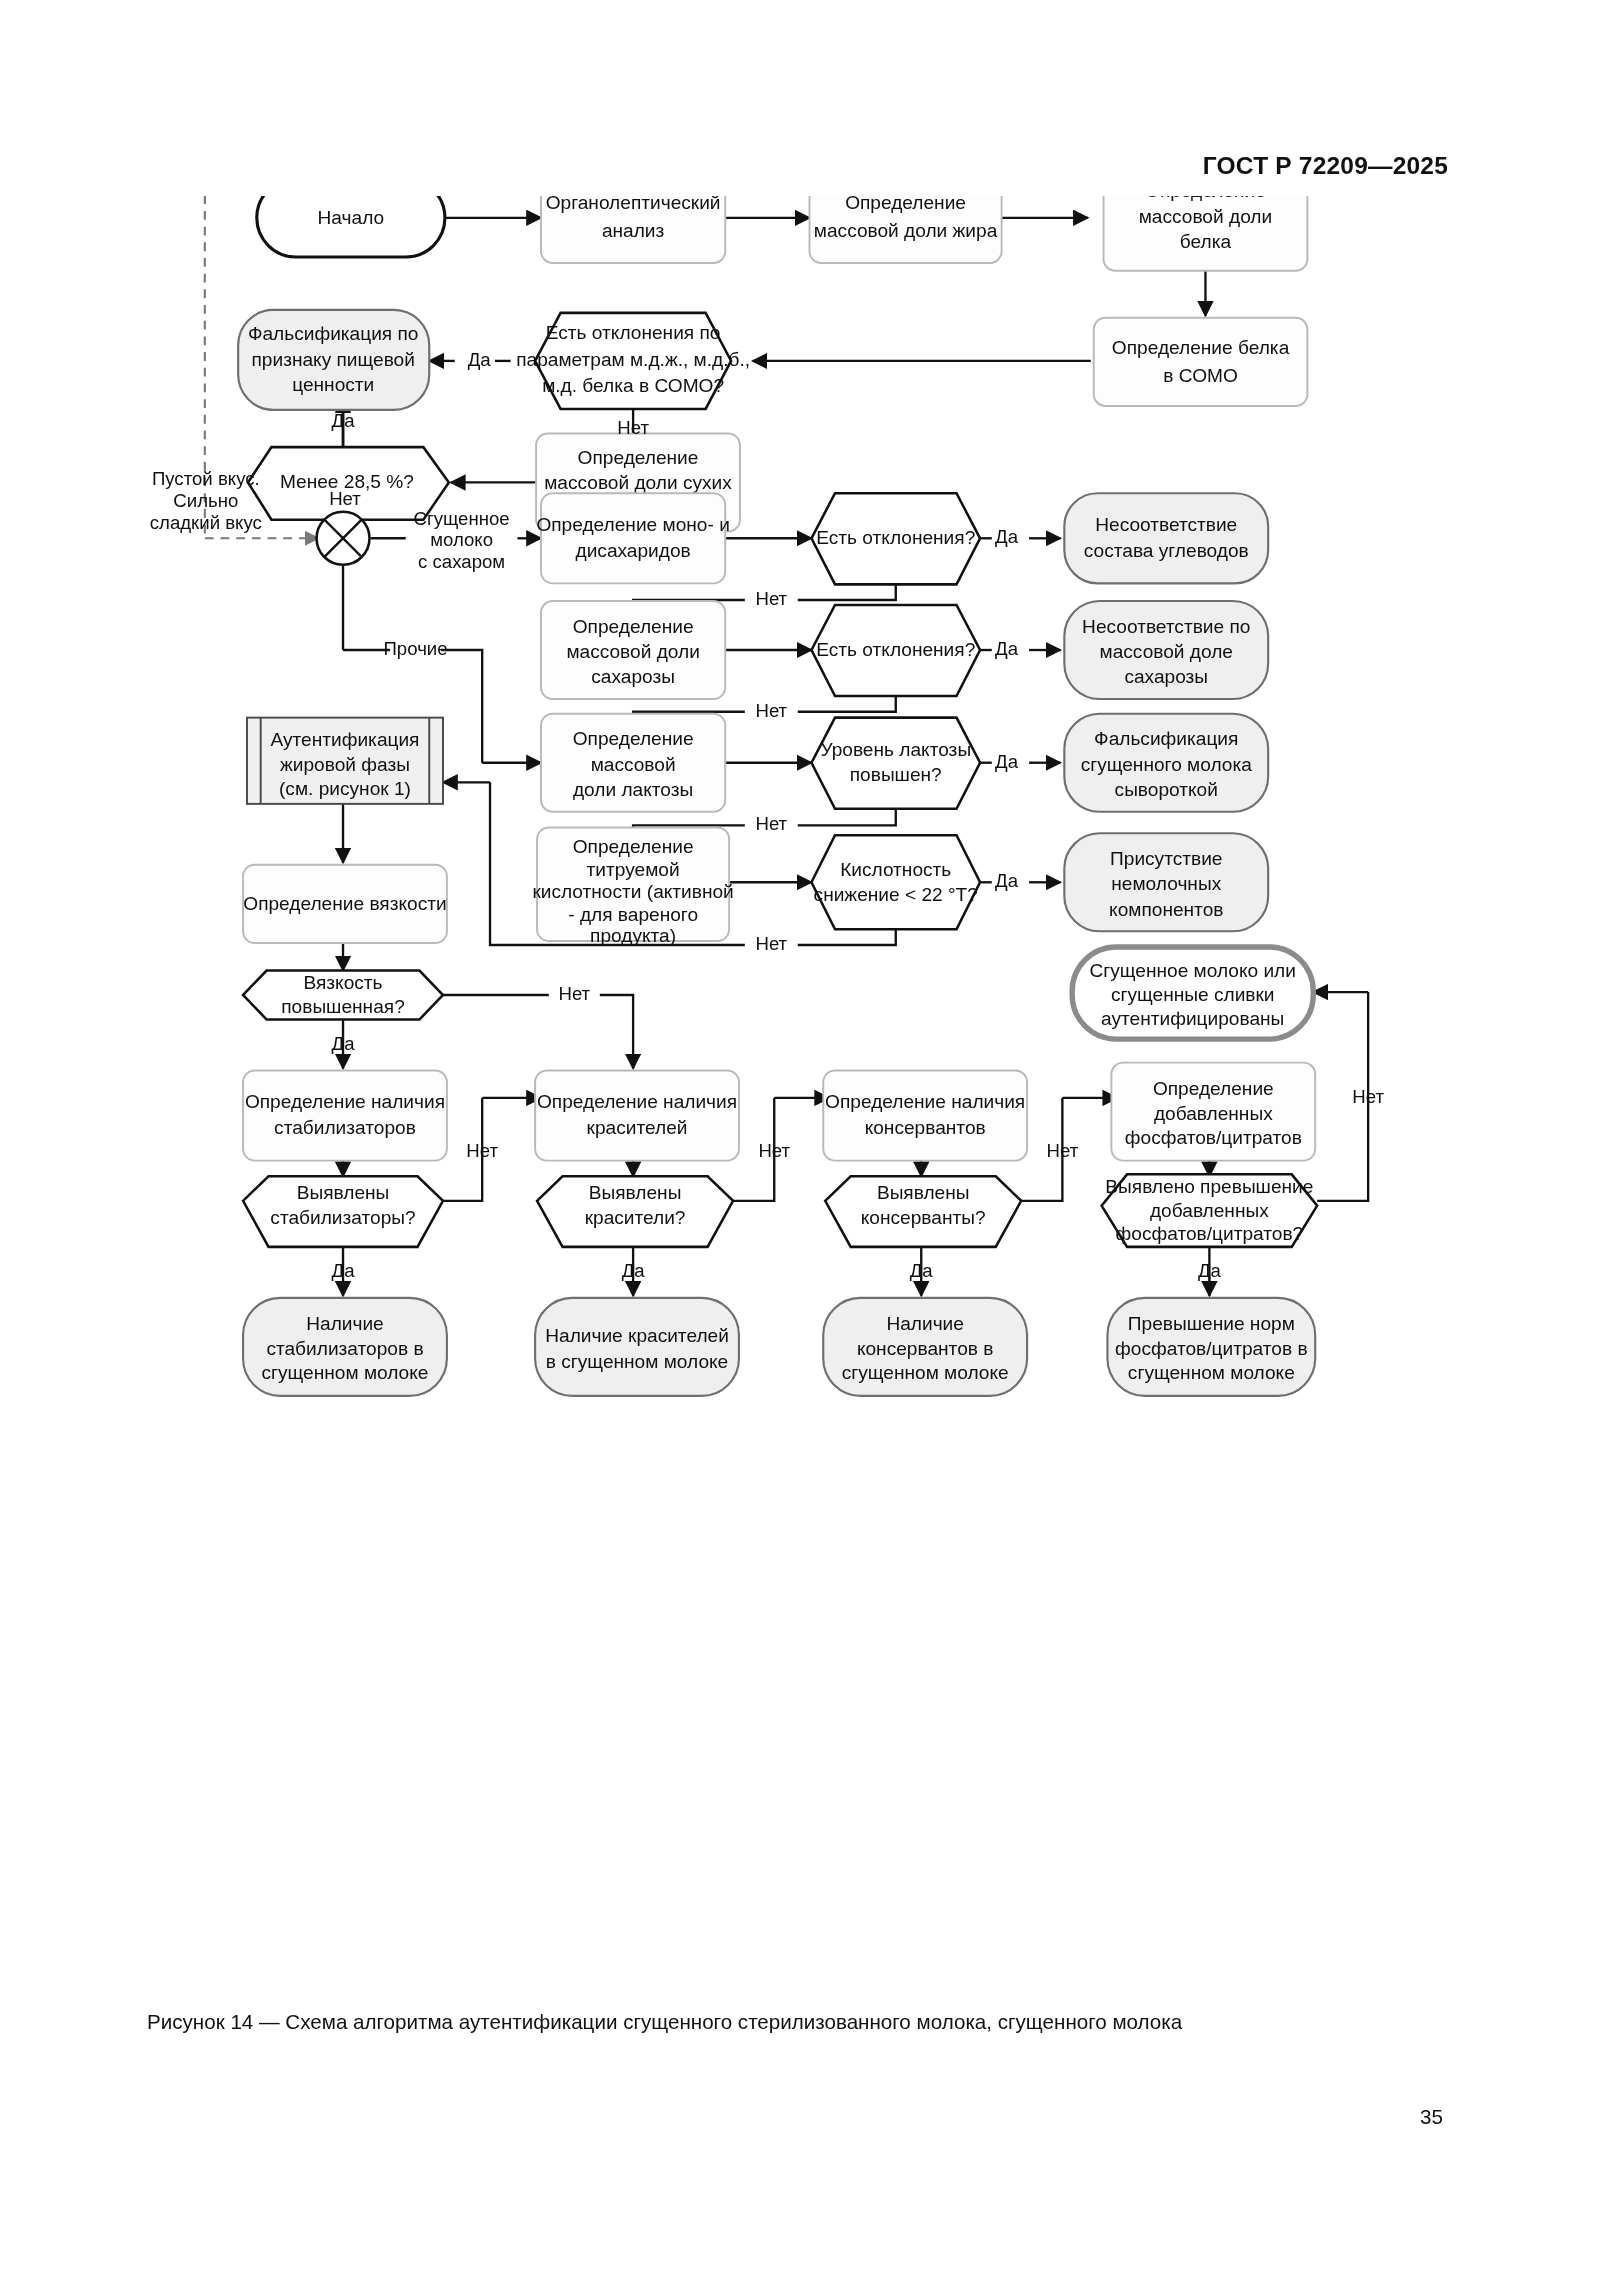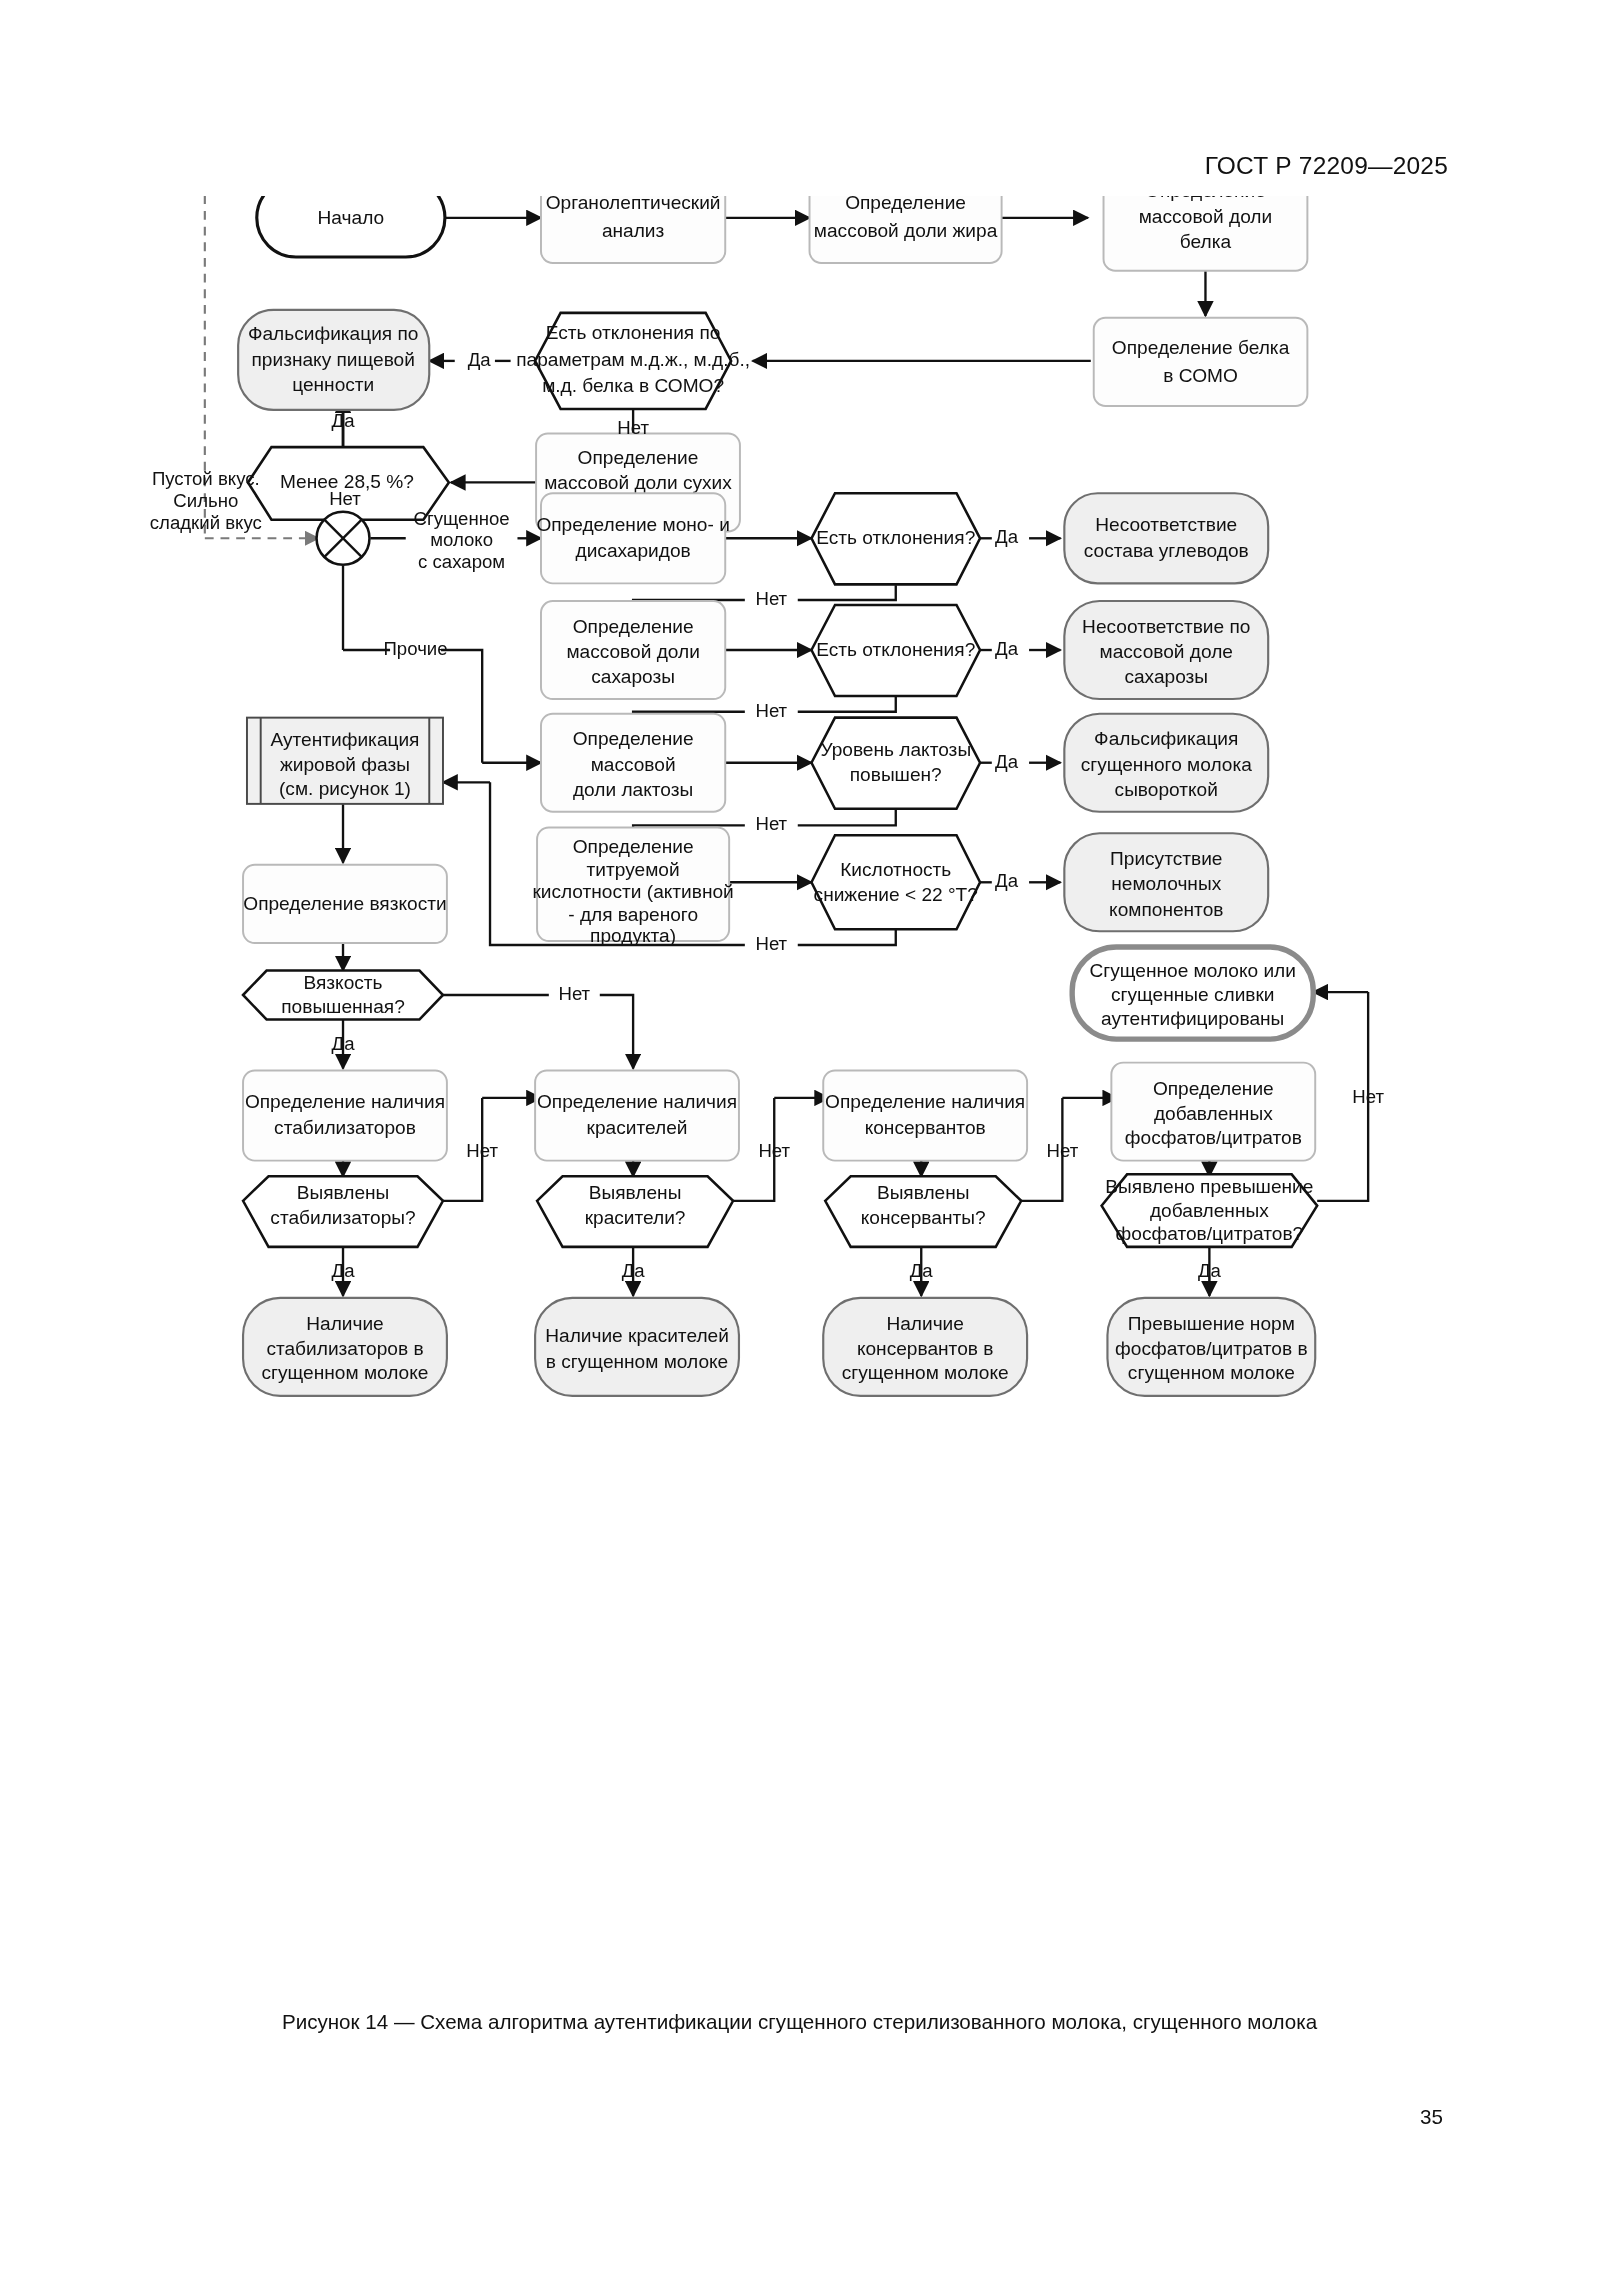--- a/index.html
+++ b/index.html
@@ -20,41 +20,41 @@
     position: relative;
     width: 1621px;
     height: 2293px;
     box-sizing: border-box;
   }
   .doc-header {
     position: absolute;
     top: 152px;
     right: 173px;
     font-size: 24.5px;
-    font-weight: normal;
+    font-weight: bold;
     letter-spacing: 0.2px;
     white-space: nowrap;
     color: #111;
   }
   .figure-area {
     position: absolute;
     left: 0;
     top: 196px;
     width: 1471px;
     height: 1794px;
   }
   .figure-area svg {
     display: block;
   }
   .caption {
     position: absolute;
-    left: 133px;
+    left: 147px;
     top: 2007px;
     width: 1333px;
-    text-align: center;
+    text-align: left;
     font-size: 20.6px;
     line-height: 1.45;
     color: #111;
   }
   .caption .line {
     display: block;
   }
   .page-number {
     position: absolute;
     right: 178px;

